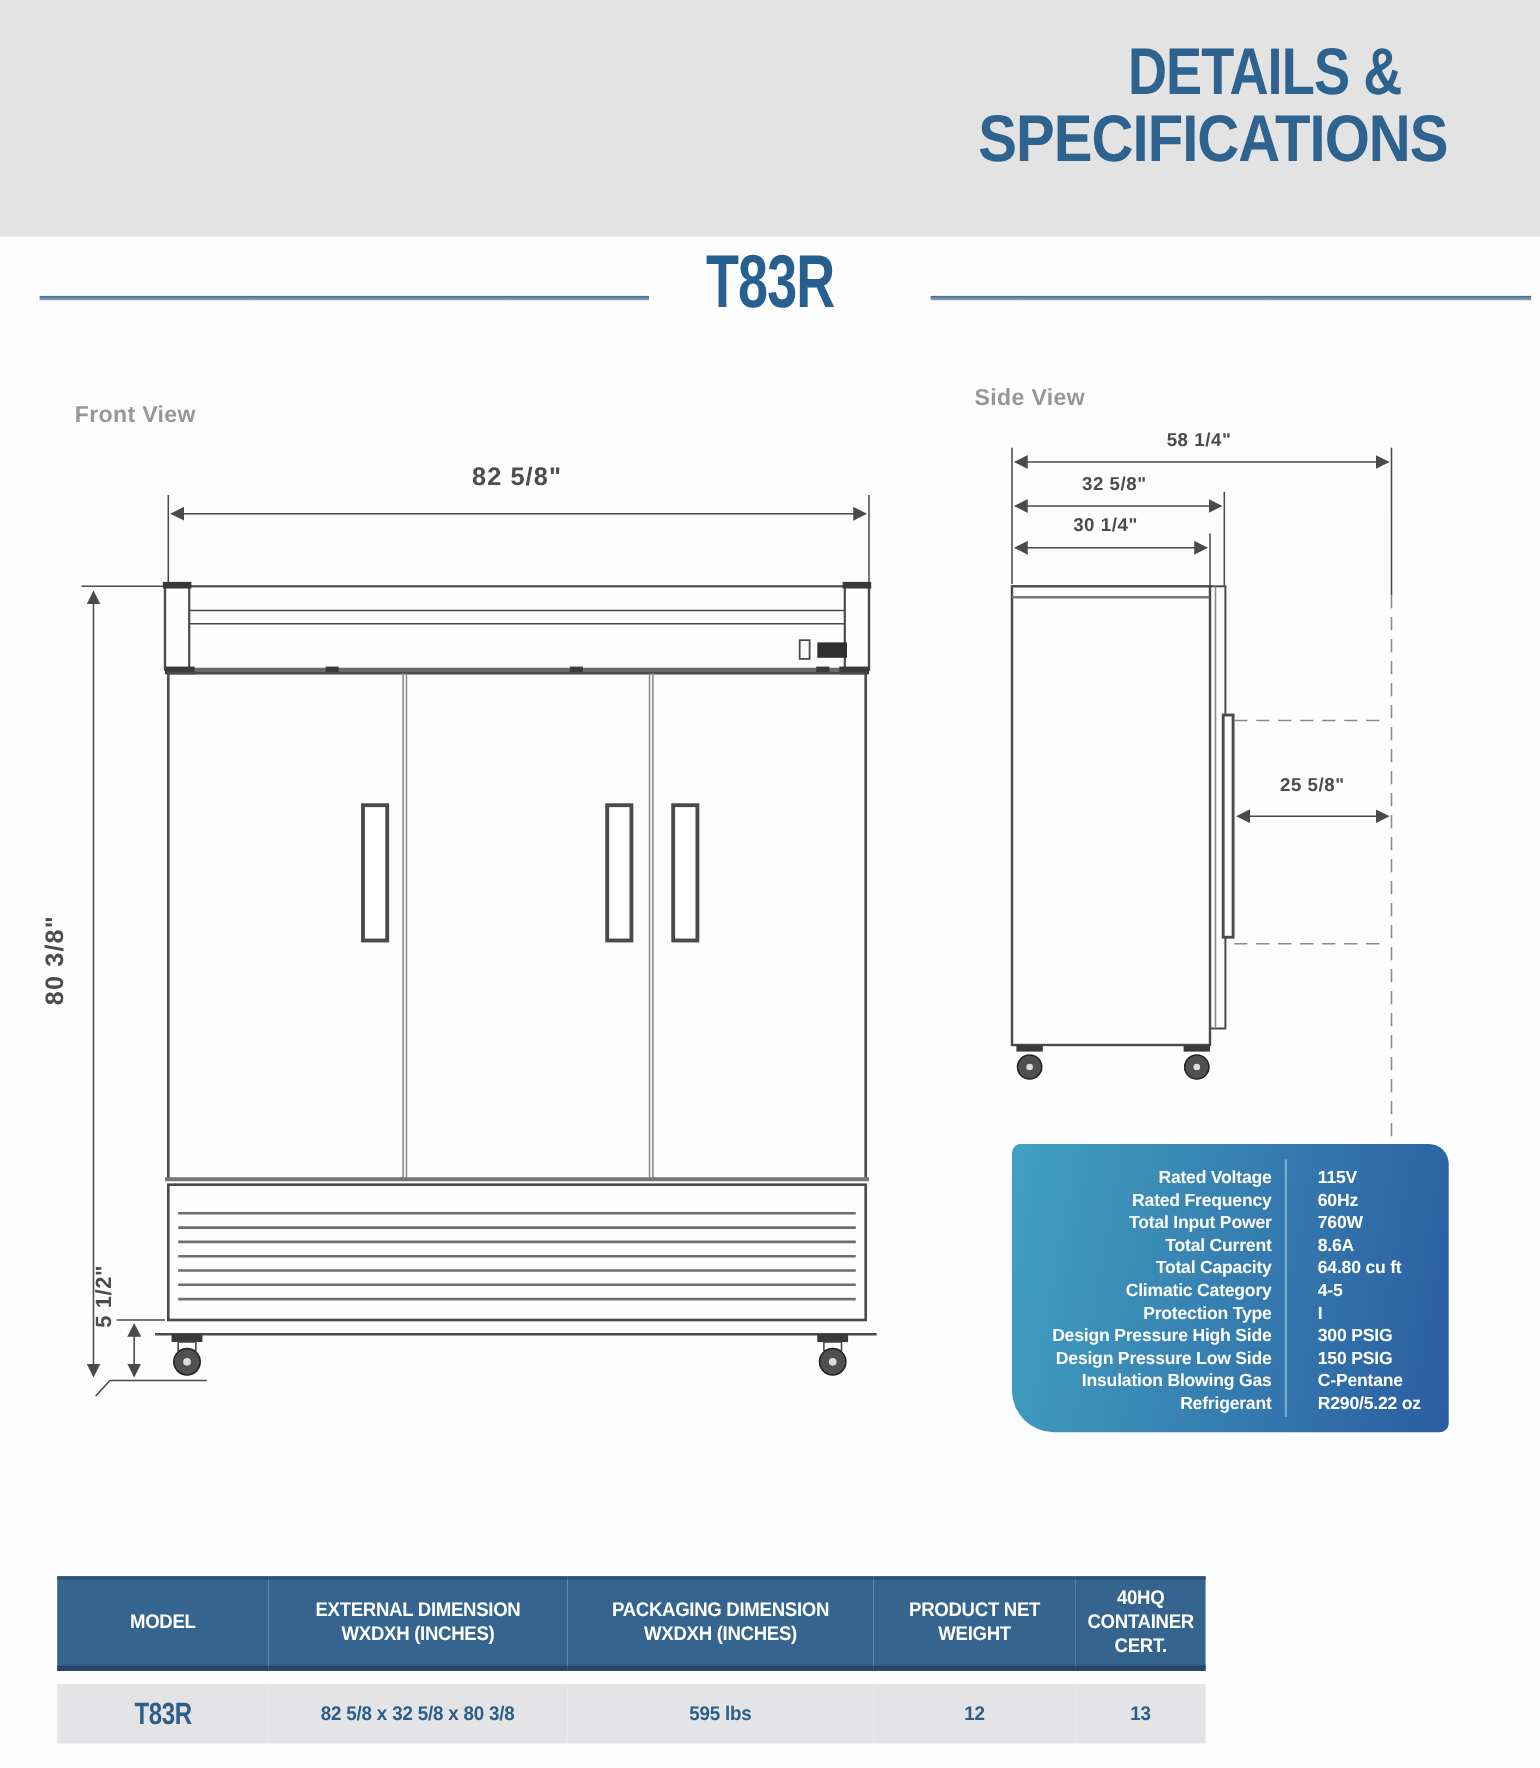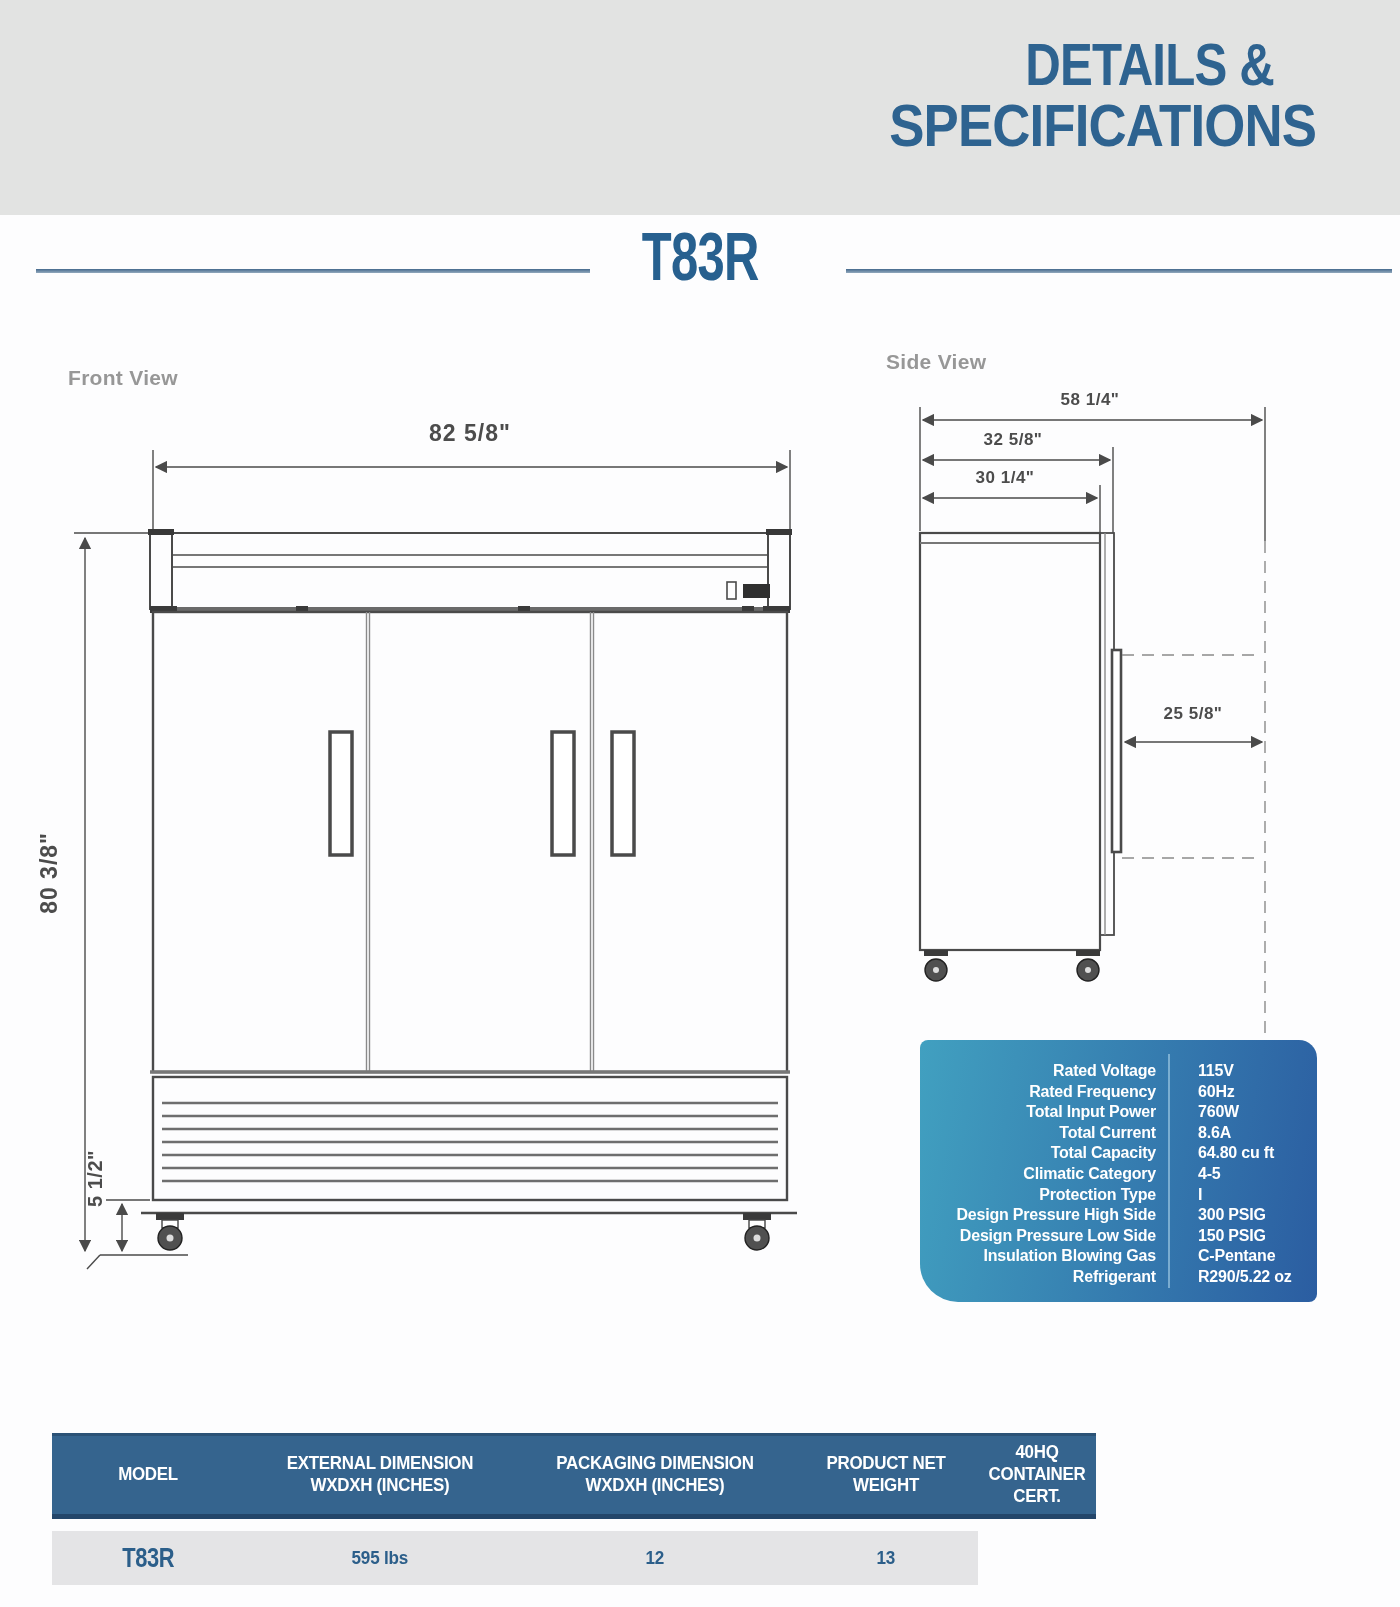--- a/index.html
+++ b/index.html
@@ -275,20 +275,23 @@
       <div class="th">
           <span class="th-line">40HQ</span>
           <span class="th-line">CONTAINER CERT.</span>
         </div>
     </div>
     <div class="t-row t-data">
       <div class="td td-model">
           <span>T83R</span>
         </div>
       <div class="td">
+          <span>82 5/8 x 32 5/8 x 80 3/8</span>
+        </div>
+      <div class="td">
           <span>595 lbs</span>
         </div>
       <div class="td">
           <span>12</span>
         </div>
       <div class="td">
           <span>13</span>
         </div>
     </div>
   </div>

